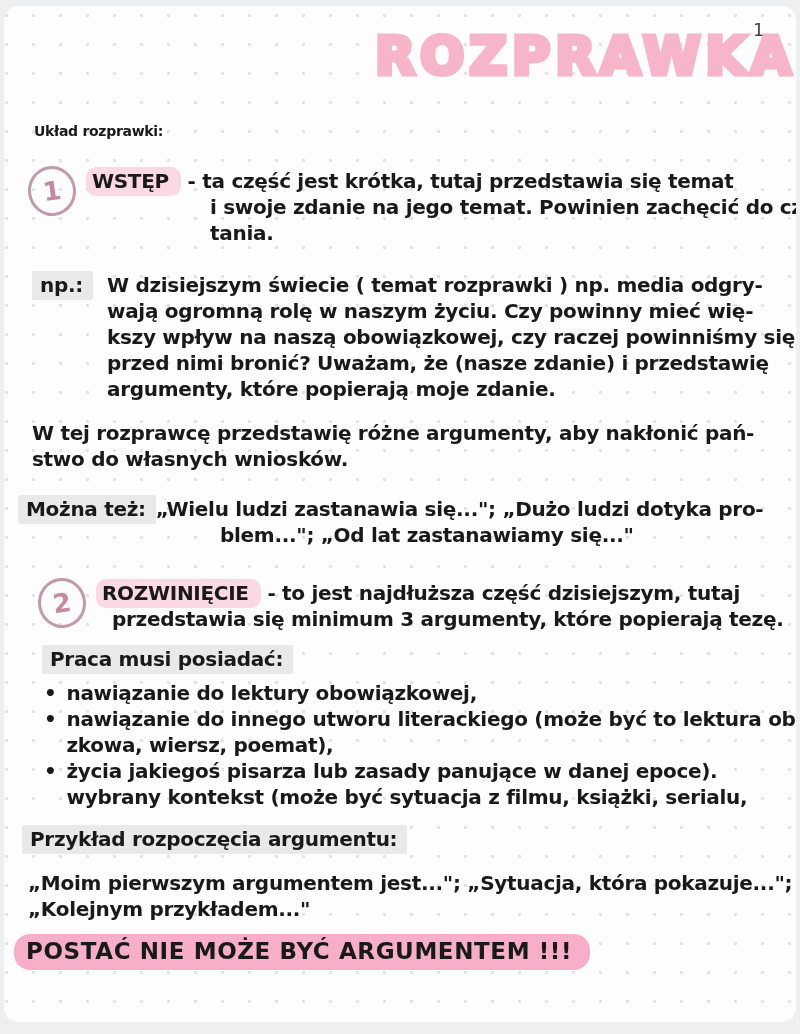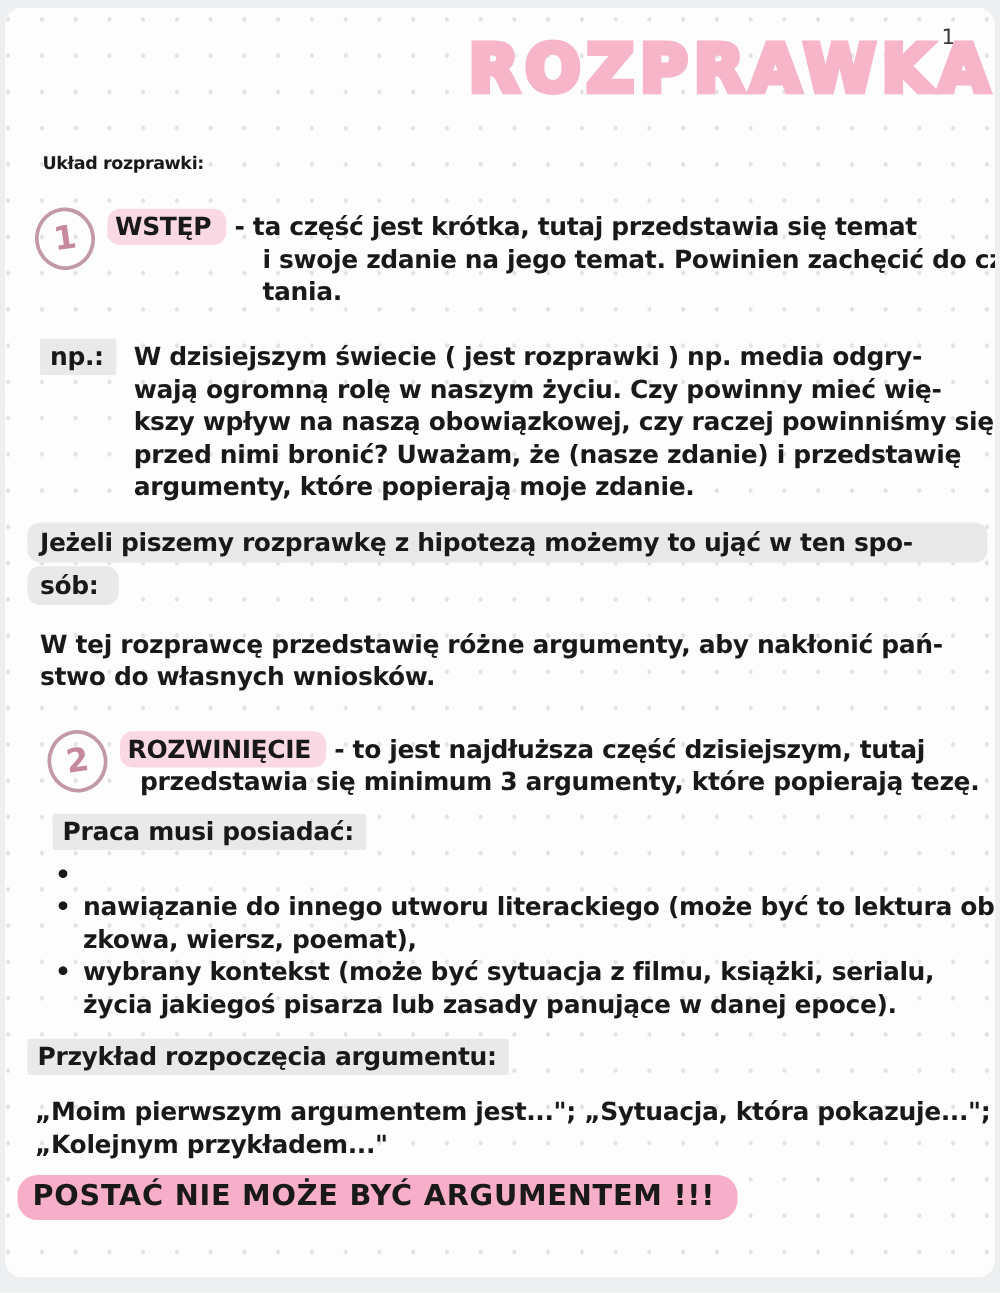--- a/index.html
+++ b/index.html
@@ -121,67 +121,68 @@
     <div class="point-body hw">
       <div><span class="hl-pink">WSTĘP</span><span> - </span><span>ta część jest krótka, tutaj przedstawia się temat</span></div>
       <div class="cont-1">i swoje zdanie na jego temat. Powinien zachęcić do czy-</div>
       <div class="cont-1">tania.</div>
     </div>
   </div>
 
   <div class="example hw">
     <div><span class="hl-gray">np.:</span></div>
     <div class="example-body">
-      <div>W dzisiejszym świecie ( jest rozprawki ) np. media odgry-</div>
+      <div>W dzisiejszym świecie ( temat rozprawki ) np. media odgry-</div>
       <div>wają ogromną rolę w naszym życiu. Czy powinny mieć wię-</div>
       <div>kszy wpływ na naszą obowiązkowej, czy raczej powinniśmy się</div>
       <div>przed nimi bronić? Uważam, że (nasze zdanie) i przedstawię</div>
       <div>argumenty, które popierają moje zdanie.</div>
     </div>
   </div>
 
-  <div class="banner hw">
-    <span class="l1">Jeżeli piszemy rozprawkę z hipotezą możemy to ująć w ten spo-</span><br>
-    <span class="l2">sób:</span>
-  </div>
 
   <div class="para hw">
     <div>W tej rozprawcę przedstawię różne argumenty, aby nakłonić pań-</div>
     <div>stwo do własnych wniosków.</div>
   </div>
 
+  <div class="alts hw">
+    <div><span class="hl-gray">Można też:</span><span>„Wielu ludzi zastanawia się..."; „Dużo ludzi dotyka pro-</span></div>
+    <div class="l2">blem..."; „Od lat zastanawiamy się..."</div>
+  </div>
 
   <div class="point point-2">
     <div class="circle">
       <span>2</span>
     </div>
     <div class="point-body hw">
       <div><span class="hl-pink">ROZWINIĘCIE</span><span> - </span><span>to jest najdłuższa część dzisiejszym, tutaj</span></div>
       <div class="cont-2">przedstawia się minimum 3 argumenty, które popierają tezę.</div>
     </div>
   </div>
 
   <div class="hw req-heading"><span class="hl-gray">Praca musi posiadać:</span></div>
 
   <div class="bullets hw">
     <div class="bullet-row">
       <span class="dot">•</span>
+      <div>nawiązanie do lektury obowiązkowej,</div>
     </div>
     <div class="bullet-row">
       <span class="dot">•</span>
       <div>
         <div>nawiązanie do innego utworu literackiego (może być to lektura obowią-</div>
         <div>zkowa, wiersz, poemat),</div>
       </div>
     </div>
     <div class="bullet-row">
       <span class="dot">•</span>
       <div>
+        <div>życia jakiegoś pisarza lub zasady panujące w danej epoce).</div>
         <div>wybrany kontekst (może być sytuacja z filmu, książki, serialu,</div>
-        <div>życia jakiegoś pisarza lub zasady panujące w danej epoce).</div>
       </div>
     </div>
   </div>
 
   <div class="hw arg-heading"><span class="hl-gray">Przykład rozpoczęcia argumentu:</span></div>
 
   <div class="quotes hw">
     <div>„Moim pierwszym argumentem jest..."; „Sytuacja, która pokazuje...";</div>
     <div>„Kolejnym przykładem..."</div>
   </div>

